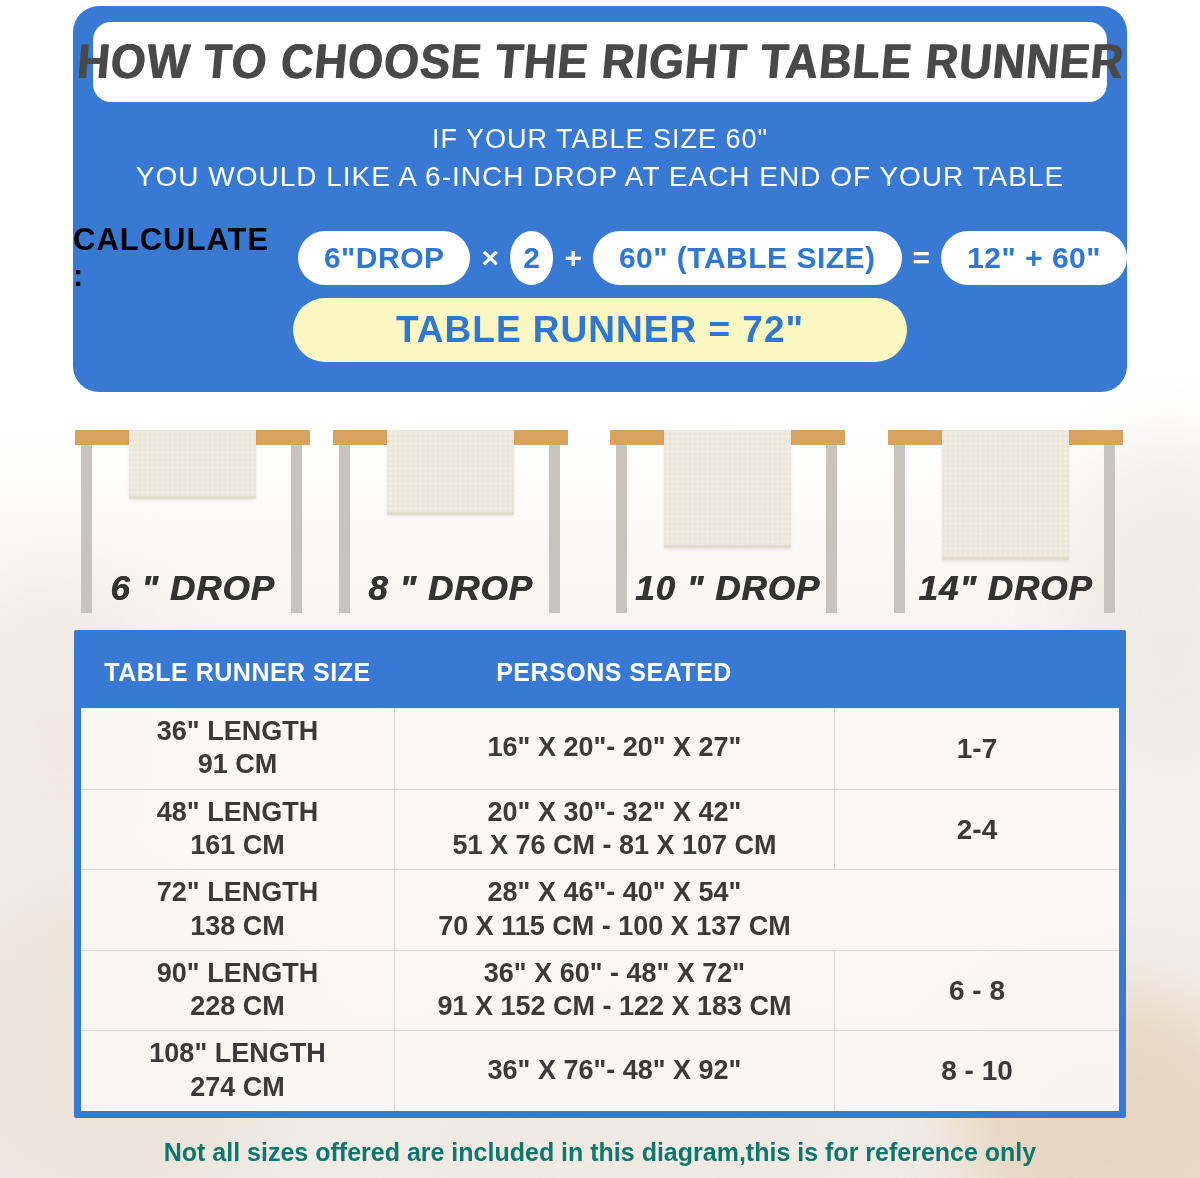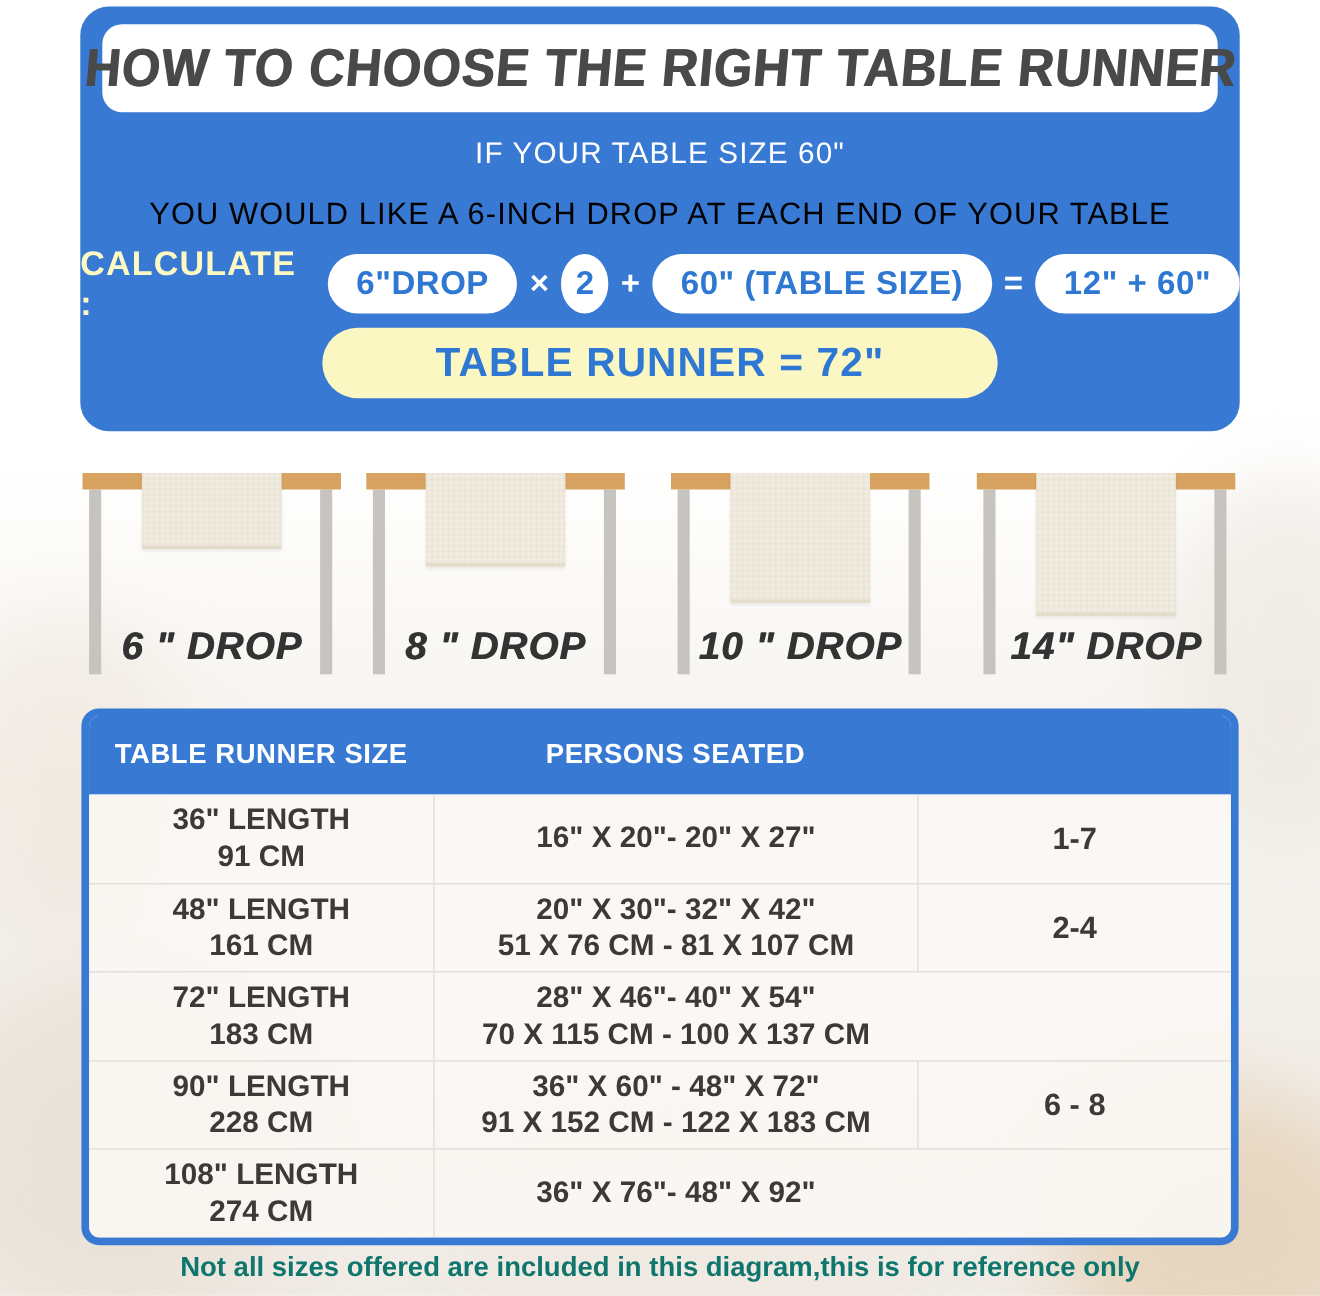--- a/index.html
+++ b/index.html
@@ -14,23 +14,23 @@
   .blob.b2{left:960px;top:990px;width:300px;height:260px;background:#dec29c;opacity:.5;}
   .blob.b3{left:1060px;top:430px;width:220px;height:340px;background:#e9e3db;opacity:.55;}
   .blob.b4{left:-50px;top:560px;width:220px;height:300px;background:#ece3d8;opacity:.5;}
   .blob.b5{left:420px;top:1040px;width:420px;height:200px;background:#efe9e1;opacity:.6;}
 
   
   .top-panel{position:absolute;left:73px;top:6px;width:1054px;height:386px;background:#3779d3;border-radius:26px;}
   .title-box{position:absolute;left:20px;top:16px;width:1014px;height:80px;background:#ffffff;border-radius:18px;display:flex;align-items:center;justify-content:center;}
   .title-text{font-size:45px;font-weight:bold;color:#494949;letter-spacing:1px;transform:skewX(-5deg) scaleY(1.08);text-shadow:1px 0 0 #494949;white-space:nowrap;}
   .sub1{position:absolute;left:0;top:118px;width:100%;text-align:center;color:#ffffff;font-size:27px;letter-spacing:1px;}
-  .sub2{position:absolute;left:0;top:173px;width:100%;text-align:center;color:#000000;font-size:28px;letter-spacing:1px;}
+  .sub2{position:absolute;left:0;top:155px;width:100%;text-align:center;color:#ffffff;font-size:28px;letter-spacing:1px;}
   .calc-row{position:absolute;left:0;top:224px;width:100%;height:56px;display:flex;align-items:center;justify-content:center;gap:11px;}
-  .calc-label{color:#fef9c3;font-size:31px;font-weight:bold;letter-spacing:1px;}
+  .calc-label{color:#000000;font-size:31px;font-weight:bold;letter-spacing:1px;}
   .op{color:#ffffff;font-size:30px;font-weight:bold;}
   .pill{background:#ffffff;border-radius:28px;height:54px;display:flex;align-items:center;justify-content:center;padding:0 26px;color:#2e77d2;font-size:30px;font-weight:bold;letter-spacing:.5px;white-space:nowrap;}
   .circle{background:#ffffff;border-radius:50%;width:44px;height:54px;display:flex;align-items:center;justify-content:center;color:#2e77d2;font-size:30px;font-weight:bold;}
   .result-pill{position:absolute;left:50%;top:292px;transform:translateX(-50%);width:614px;height:64px;background:#faf7c3;border-radius:32px;display:flex;align-items:center;justify-content:center;color:#2e77d2;font-size:37px;font-weight:bold;letter-spacing:1px;}
 
   
   .fig{position:absolute;top:430px;width:235px;height:190px;}
   .fig.f1{left:75px;}  .fig.f2{left:333px;}  .fig.f3{left:610px;}  .fig.f4{left:888px;}
   .tabletop{position:absolute;left:0;top:0;width:235px;height:15px;background:#d8a360;}
   .leg{position:absolute;top:15px;width:11px;height:168px;background:#c7c3be;}
@@ -39,21 +39,21 @@
     background-image:repeating-linear-gradient(0deg,rgba(120,105,80,.03) 0 2px,transparent 2px 5px),
                      repeating-linear-gradient(90deg,rgba(120,105,80,.03) 0 2px,transparent 2px 5px);
     box-shadow:0 2px 3px rgba(0,0,0,.07);}
   .fig.f1 .runner{height:66px;}
   .fig.f2 .runner{height:82px;}
   .fig.f3 .runner{height:115px;}
   .fig.f4 .runner{height:127px;}
   .drop-label{position:absolute;left:0;top:138px;width:100%;text-align:center;font-size:35px;font-weight:bold;font-style:italic;color:#333333;letter-spacing:1px;text-shadow:.7px 0 0 #333333;white-space:nowrap;}
 
   
-  .bottom-panel{position:absolute;left:74px;top:644px;width:1052px;height:488px;border:7px solid #3779d3;border-radius:16px;box-sizing:border-box;overflow:hidden;background:transparent;}
+  .bottom-panel{position:absolute;left:74px;top:630px;width:1052px;height:488px;border:7px solid #3779d3;border-radius:2px;box-sizing:border-box;overflow:hidden;background:transparent;}
   .grid-header{height:71px;background:#3779d3;display:grid;grid-template-columns:313px 440px 285px;align-items:center;margin:-1px;padding:1px;}
   .grid-header .hcell{text-align:center;color:#ffffff;font-size:25px;font-weight:bold;letter-spacing:.5px;}
   .grid-body{background:rgba(250,248,245,.88);height:403px;}
   .trow{display:grid;grid-template-columns:313px 440px 285px;height:80.5px;box-sizing:border-box;}
   .trow + .trow{border-top:1px solid #dbd8d3;}
   .tcell{display:flex;flex-direction:column;align-items:center;justify-content:center;text-align:center;color:#3c3a38;font-size:27px;font-weight:bold;line-height:1.25;}
   .tcell + .tcell{border-left:1px solid #dbd8d3;}
   .tcell.persons{font-size:28px;}
 
   .note{position:absolute;left:0;top:1138px;width:100%;text-align:center;font-size:25px;font-weight:bold;color:#0f766e;}
@@ -138,21 +138,21 @@
       </div>
       <div class="tcell">
         <span>20" X 30"- 32" X 42"</span>
         <span>51 X 76 CM - 81 X 107 CM</span>
       </div>
       <div class="tcell persons">2-4</div>
     </div>
     <div class="trow">
       <div class="tcell">
         <span>72" LENGTH</span>
-        <span>183 CM</span>
+        <span>138 CM</span>
       </div>
       <div class="tcell">
         <span>28" X 46"- 40" X 54"</span>
         <span>70 X 115 CM - 100 X 137 CM</span>
       </div>
     </div>
     <div class="trow">
       <div class="tcell">
         <span>90" LENGTH</span>
         <span>228 CM</span>
@@ -164,17 +164,18 @@
       <div class="tcell persons">6 - 8</div>
     </div>
     <div class="trow">
       <div class="tcell">
         <span>108" LENGTH</span>
         <span>274 CM</span>
       </div>
       <div class="tcell">
         <span>36" X 76"- 48" X 92"</span>
       </div>
+      <div class="tcell persons">8 - 10</div>
     </div>
   </div>
 </div>
 
 <div class="note">Not all sizes offered are included in this diagram,this is for reference only</div>
 
 </body></html>

